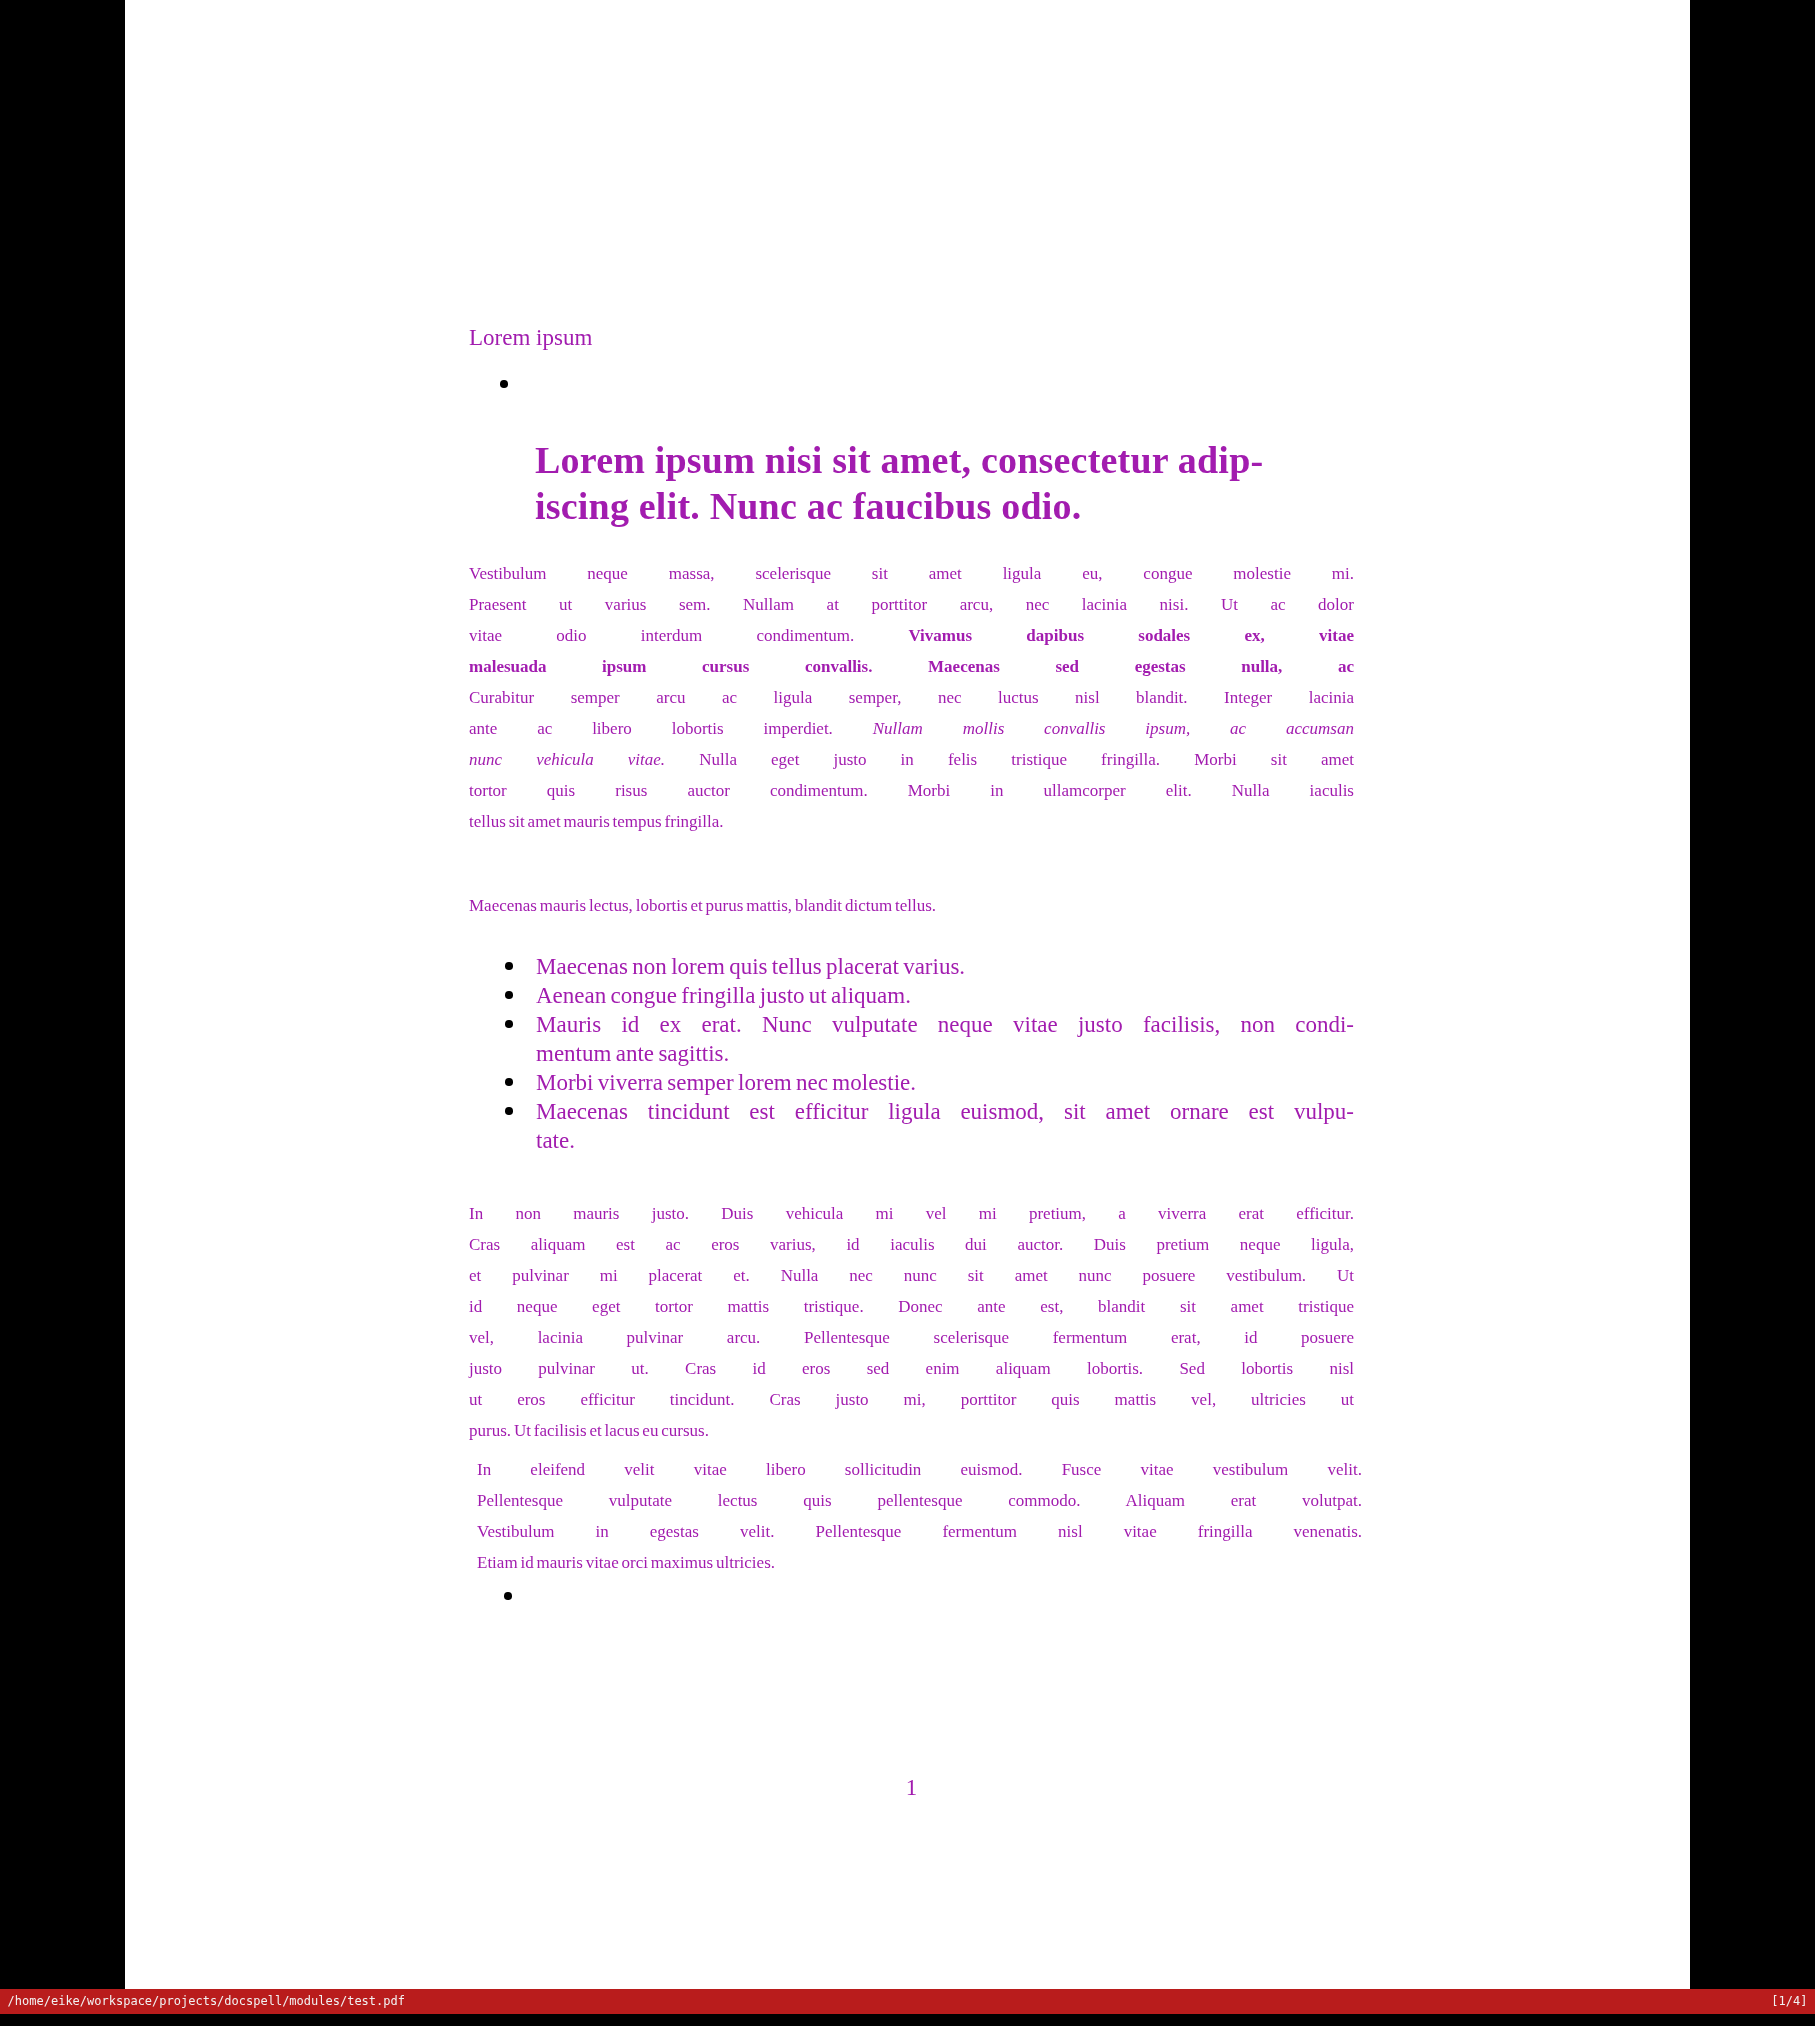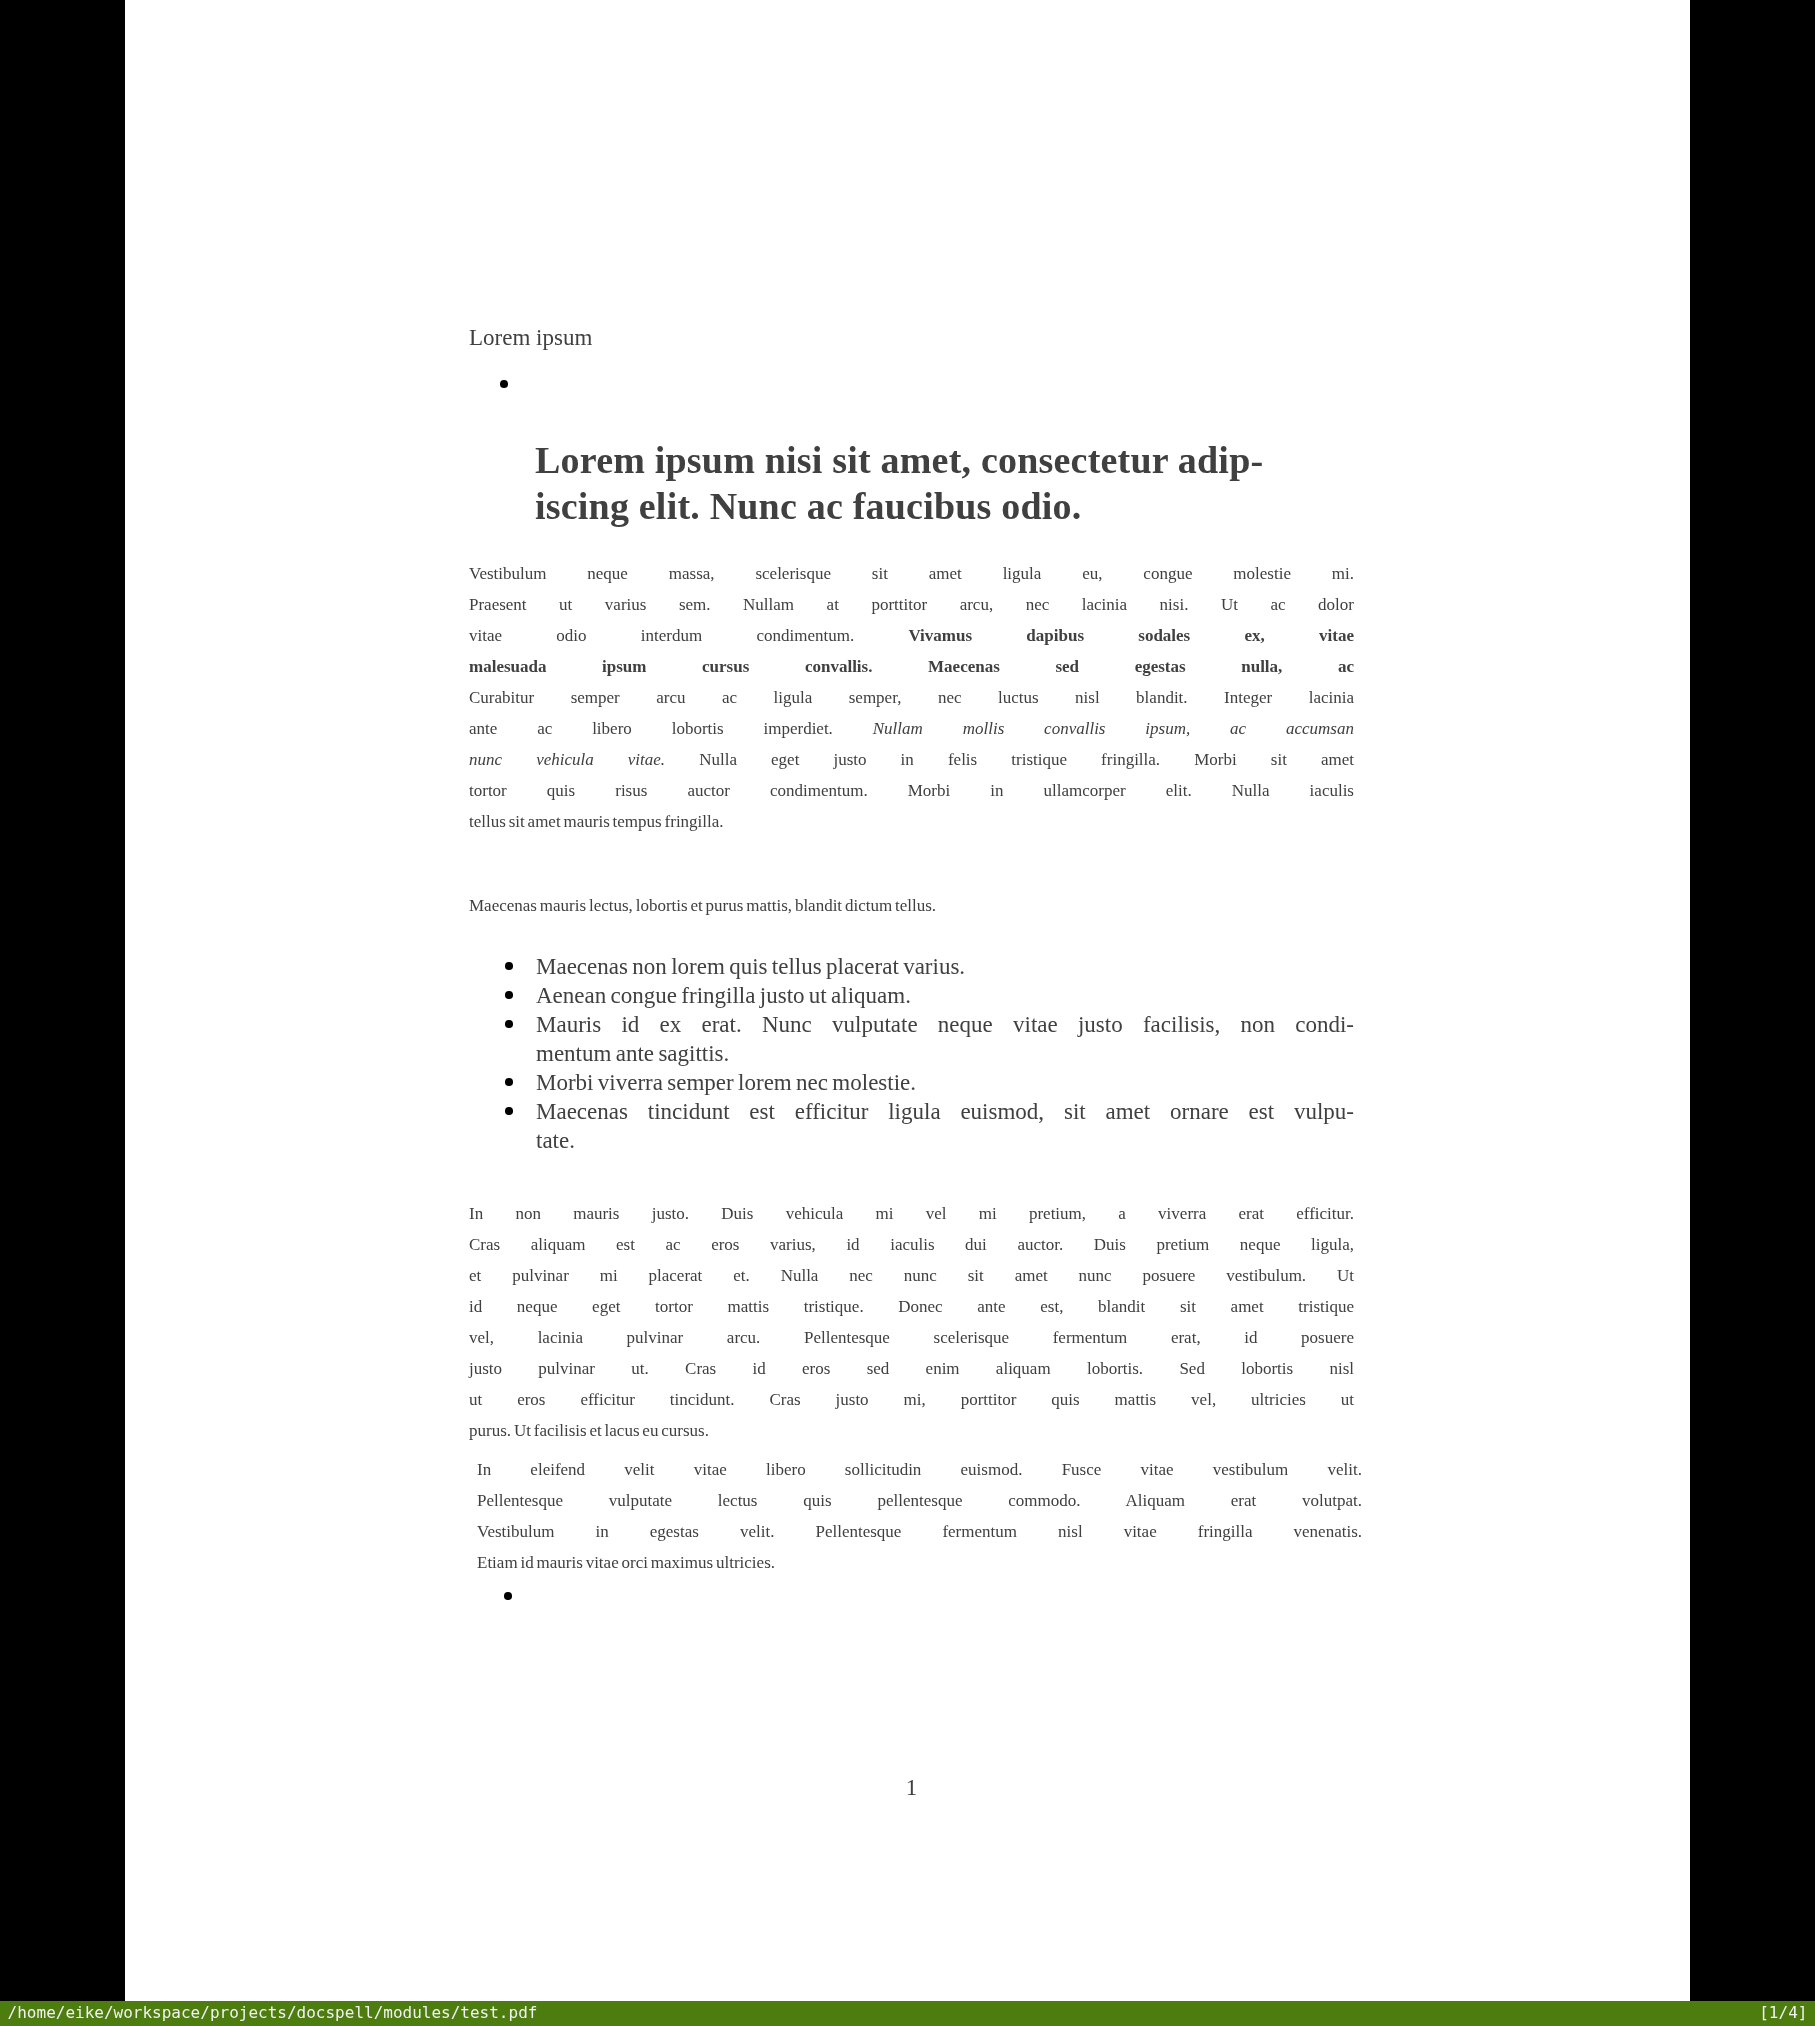--- a/index.html
+++ b/index.html
@@ -9,21 +9,21 @@
     position: relative;
     overflow: hidden;
     font-family: "Liberation Serif", "DejaVu Serif", serif;
   }
   .viewer { position: absolute; inset: 0; }
   .page {
     position: absolute;
     left: 125px; top: 0;
     width: 1565px; height: 2002px;
     background: #ffffff;
-    color: #404040;
+    color: #a21caf;
   }
   .abs { position: absolute; }
   .intro {
     left: 344px; top: 322px; width: 885px;
     font-size: 23px; line-height: 31px;
   }
   .dot {
     position: absolute;
     width: 7.6px; height: 7.6px; border-radius: 50%;
     background: #000000;
@@ -64,26 +64,26 @@
     width: 7.6px; height: 7.6px; border-radius: 50%;
     background: #000000;
   }
   .li .tline { line-height: 29px; }
   .pagenum {
     left: 344px; top: 1775px; width: 885px;
     font-size: 23px; text-align: center;
   }
   .statusbar {
     position: absolute;
-    left: 0; bottom: 0;
+    left: 0; bottom: 12px;
     width: 100%; height: 24.6px;
-    background: #4d7c0f;
+    background: #b91c1c;
     color: #f2f2f2;
     font-family: "DejaVu Sans Mono", "Liberation Mono", monospace;
-    font-size: 16px; line-height: 24.6px;
+    font-size: 12px; line-height: 24.6px;
     display: flex;
     justify-content: space-between;
     box-sizing: border-box;
     padding: 0 7.6px;
   }
 </style>
 </head>
 <body>
 
 <div class="viewer">

